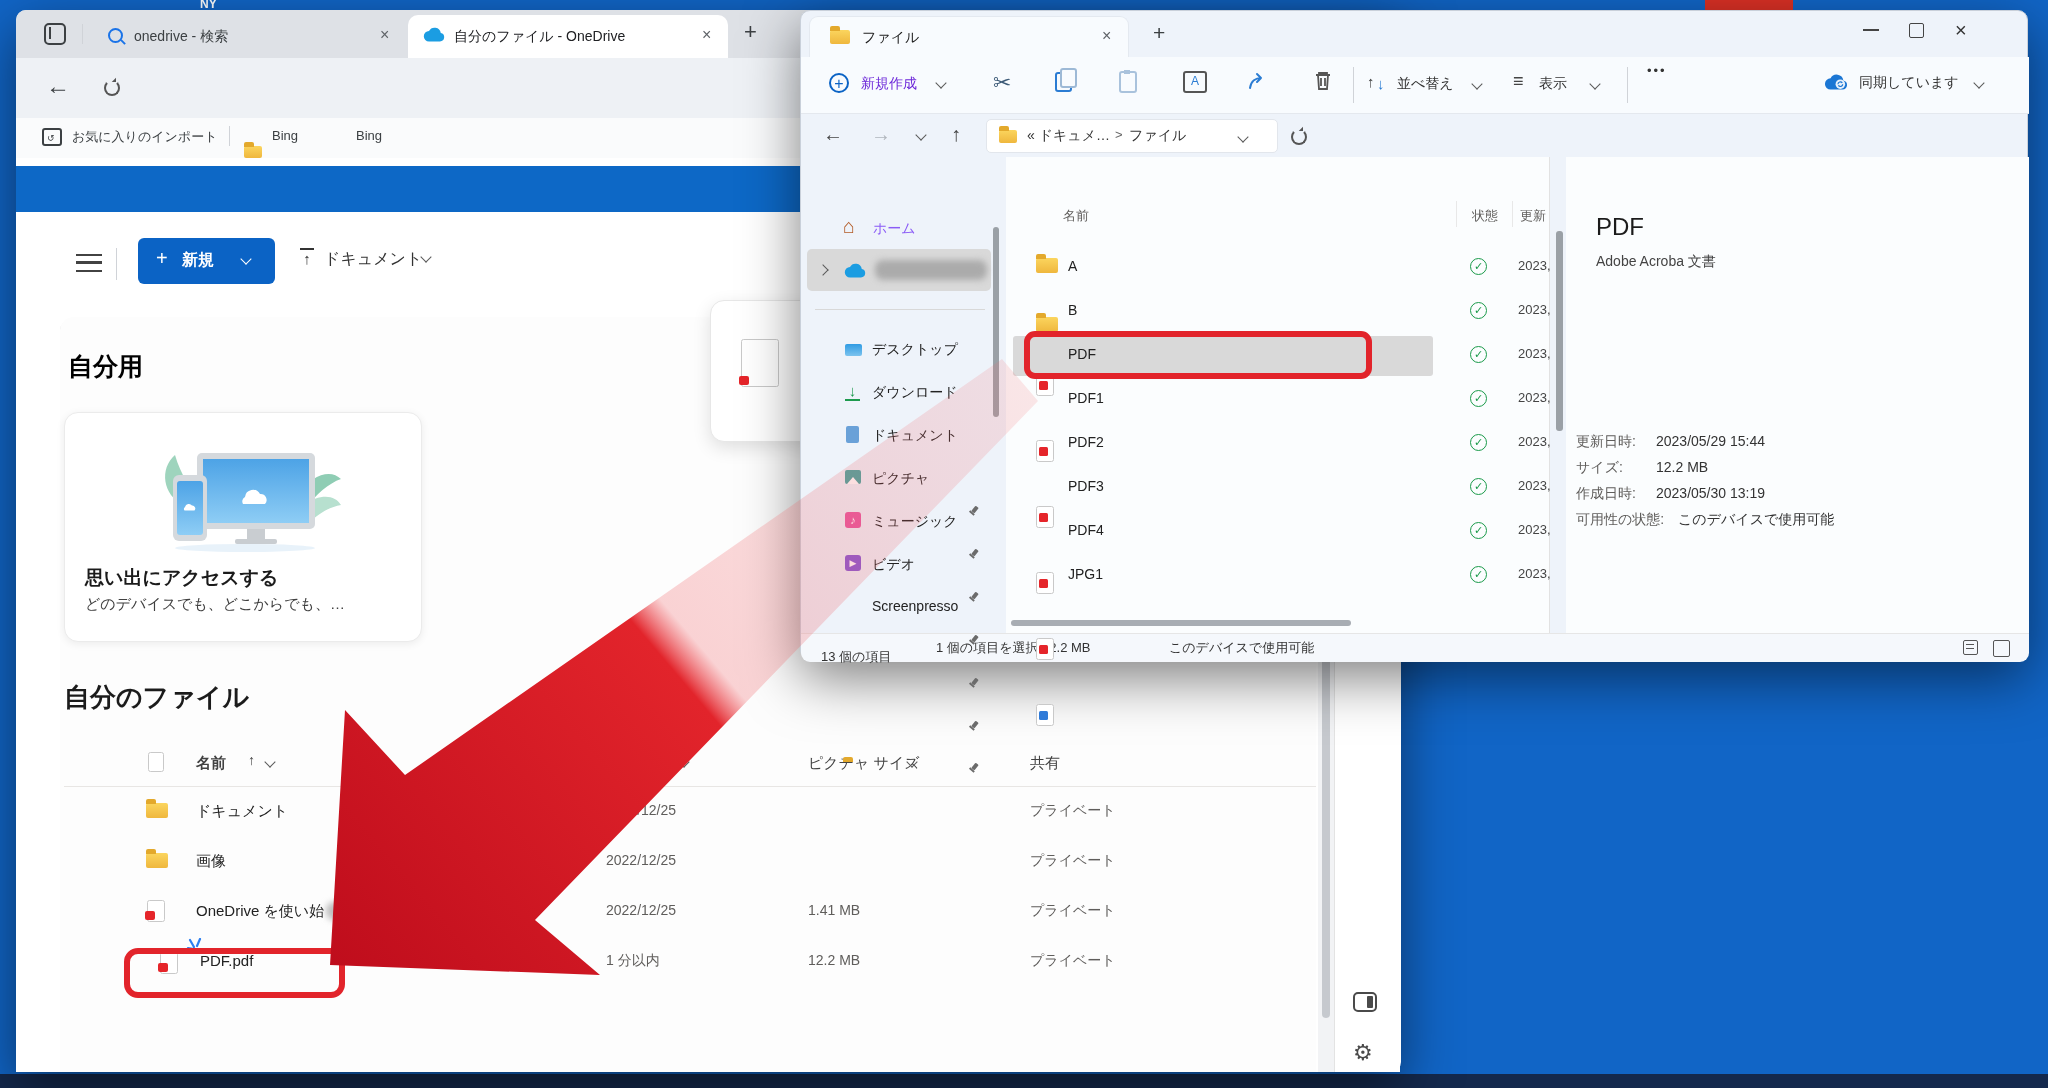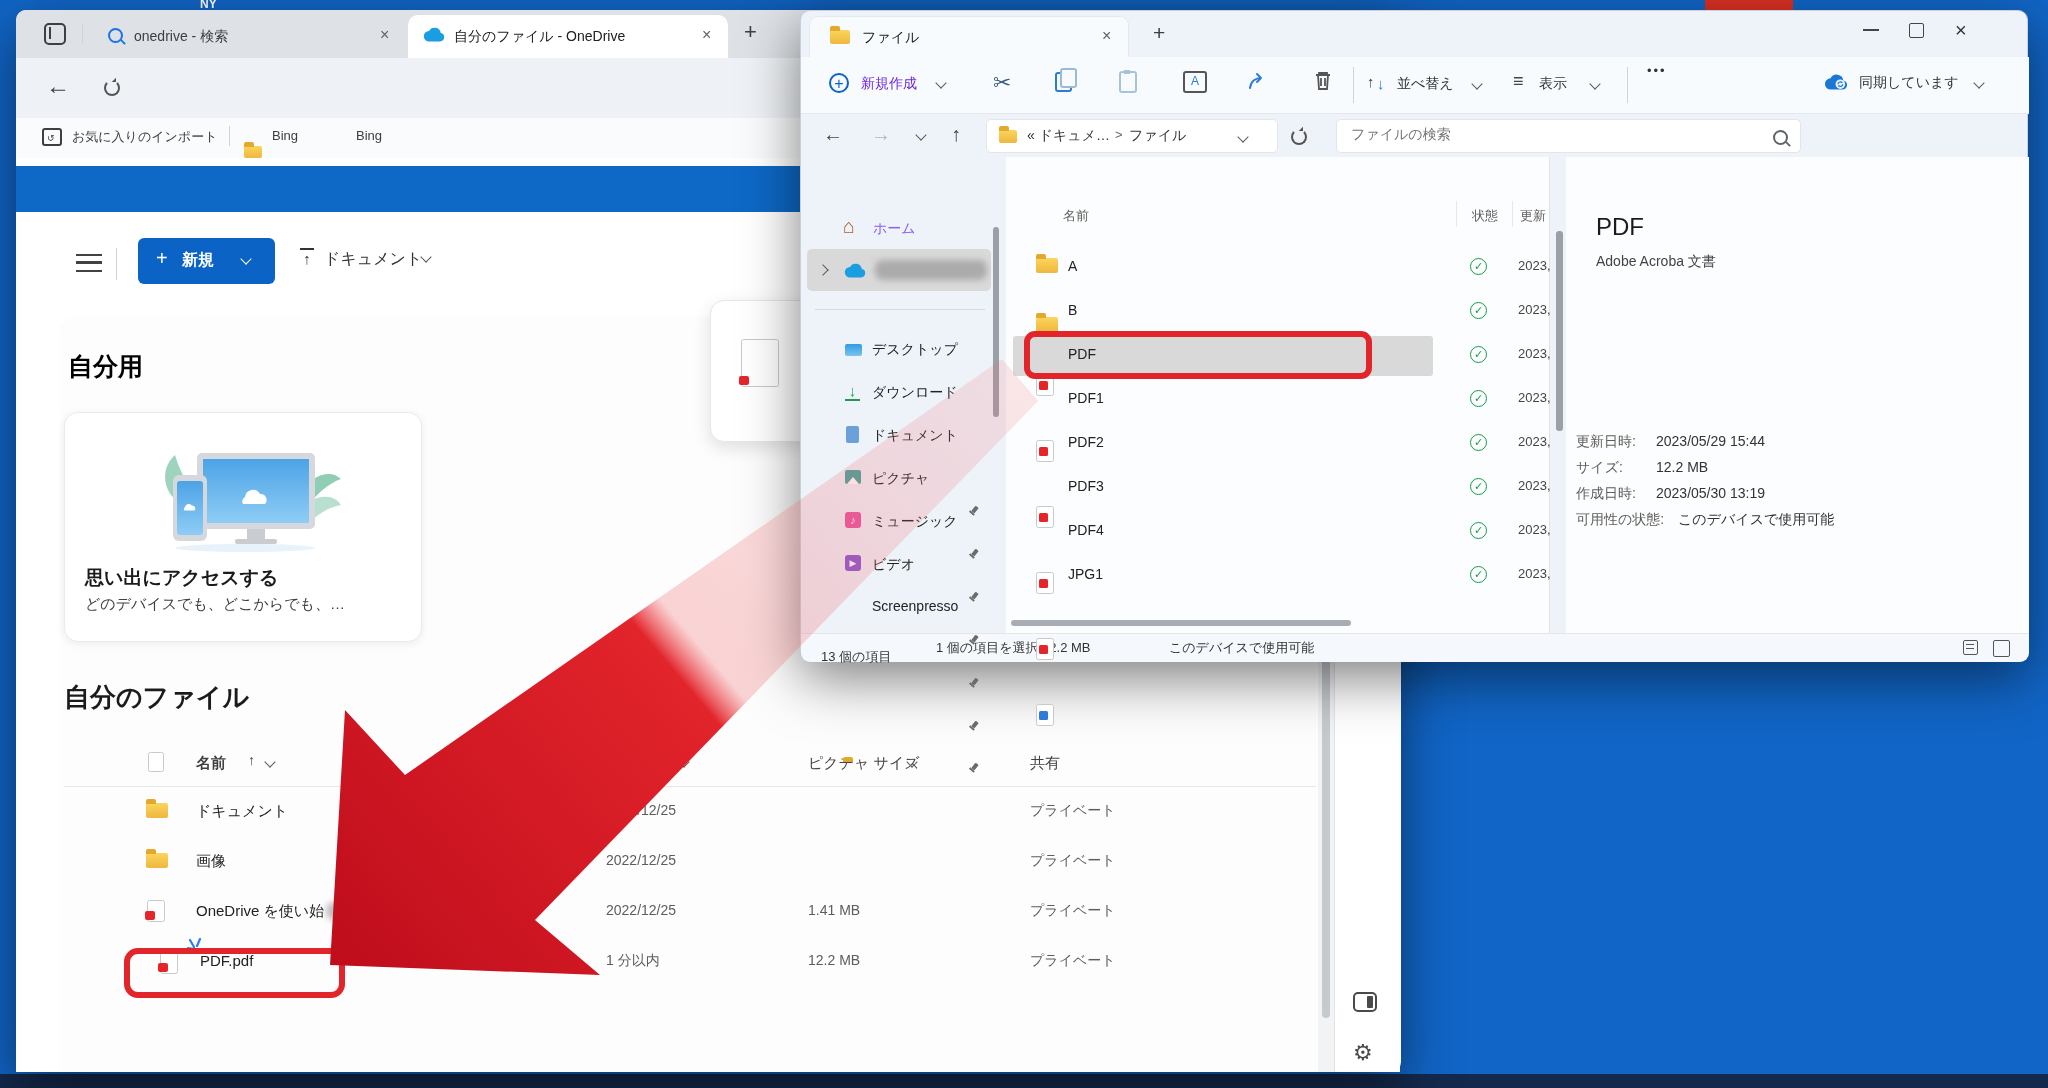--- a/index.html
+++ b/index.html
@@ -256,24 +256,20 @@
     <span class="chev a" style="left:116px;top:120px"></span>
     <span class="a" style="left:150px;top:112px;font-size:20px;color:#444">↑</span>
     <div class="a" style="left:185px;top:108px;width:292px;height:34px;background:#fff;border:1px solid #e2e6ec;border-radius:5px;box-sizing:border-box">
       <div class="folder a" style="left:12px;top:10px;width:18px;height:13px"></div>
       <span class="a txt" style="left:40px;top:7px;font-size:14px;color:#333">« ドキュメ…</span>
       <span class="a txt" style="left:128px;top:7px;font-size:13px;color:#666">&gt;</span>
       <span class="a txt" style="left:142px;top:7px;font-size:14px;color:#333">ファイル</span>
       <span class="chev a" style="left:252px;top:13px"></span>
     </div>
     <div class="refresh a" style="left:490px;top:118px"></div>
-    <div class="a" style="left:535px;top:108px;width:465px;height:34px;background:#fff;border:1px solid #e2e6ec;border-radius:5px;box-sizing:border-box">
-      <input style="position: absolute; left: 12px; top: 5px; width: 400px; border: none; outline: none; font-size: 14px; color: rgb(119, 119, 119); background: transparent;" placeholder="ファイルの検索">
-      <div class="mag a" style="left:436px;top:10px"></div>
-    </div>
 
     <div class="a" style="left:0;top:146px;width:200px;height:476px">
       <div class="a" style="left:30px;top:58px;width:160px;height:30px">
         <span class="a" style="left:12px;top:0px;font-size:20px;color:#b35c28">⌂</span>
         <span class="a txt" style="left:42px;top:5px;font-size:14px;color:#8b5cf6">ホーム</span>
       </div>
       <div class="a" style="left:6px;top:92px;width:184px;height:42px;background:#d9d9d9;border-radius:5px">
         <span class="chev a" style="left:12px;top:17px;transform:rotate(-45deg)"></span>
         <svg class="a" style="left:36px;top:13px" width="24" height="17" viewBox="0 0 24 16">
             <path d="M7 15h11a4.3 4.3 0 0 0 .8-8.5A6.3 6.3 0 0 0 7 4.6 5.2 5.2 0 0 0 7 15z" fill="#1b9de2"></path>

